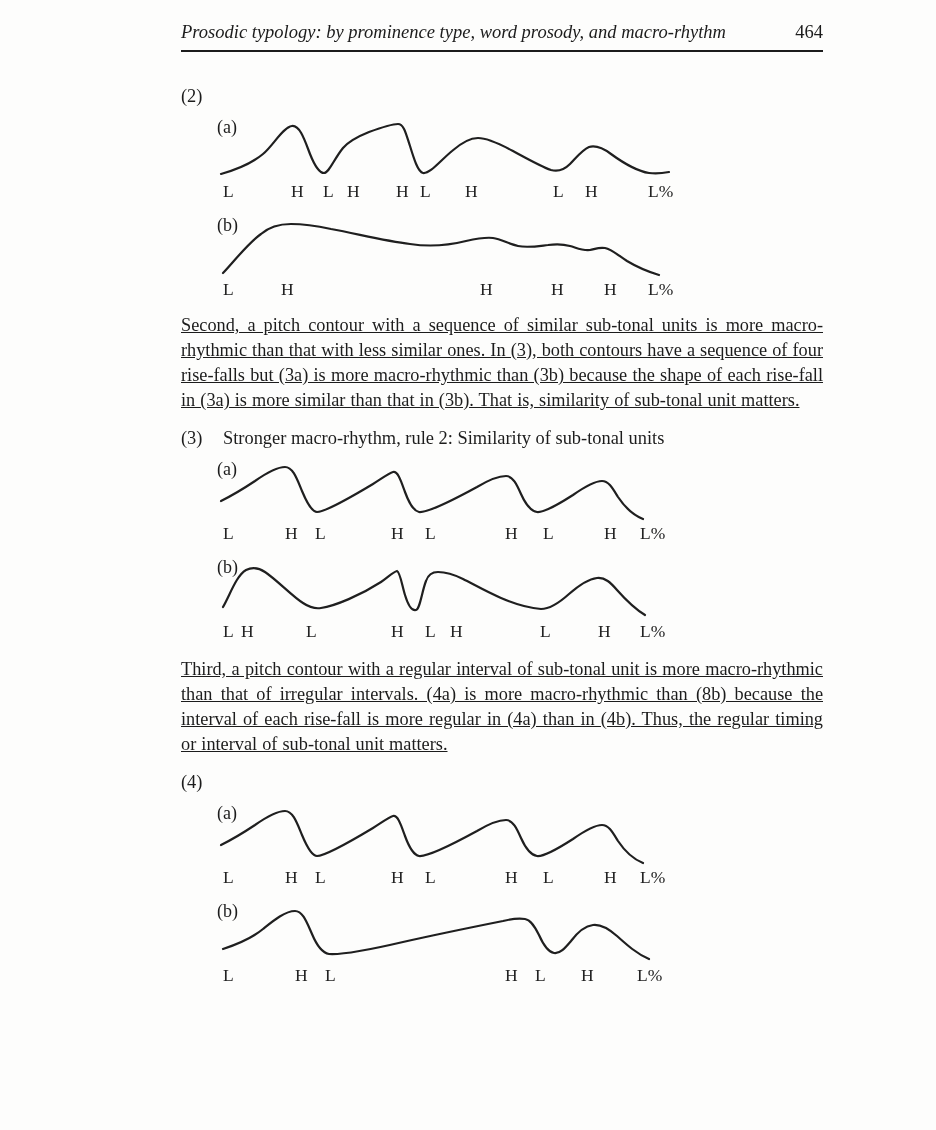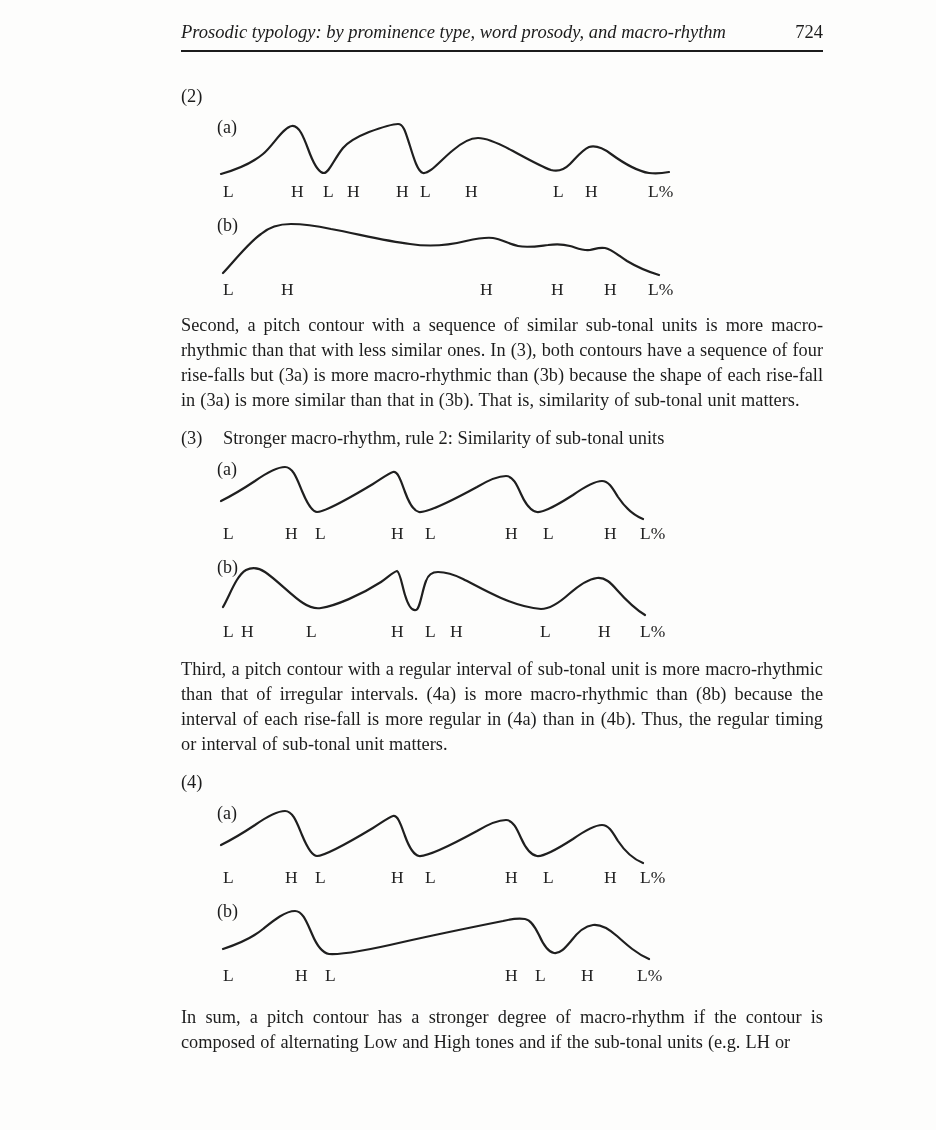--- a/index.html
+++ b/index.html
@@ -19,34 +19,34 @@
   .ex-num { width:42px; flex:none; }
   .figure { margin-left:22px; }
   .panel { position:relative; width:480px; margin-top:10px; }
   .panel-tag { position:absolute; left:14px; top:0; font-size:18px; z-index:2; }
   .contour-svg { display:block; }
   .contour-svg path { fill:none; stroke:#1f1f1f; stroke-width:2.2; stroke-linecap:round; }
   .tone-row { position:relative; height:24px; font-size:17.5px; color:#222; }
   .tone { position:absolute; top:0; }
   .para {
     text-align:justify; font-size:18.3px; line-height:25px;
-    margin:10px 0 0 0; word-spacing:0.5px;
+    margin:10px 0 0 0; word-spacing:0.5px;text-decoration:underline;
   }
   .para.p2 { margin-top:12px; }
   .para.p3 { margin-top:16px; }
   .heading-gap { margin-top:15px; }
 </style>
 </head>
 <body>
 
 <div class="page">
 
   <div class="running-head">
     <span class="running-title">Prosodic typology: by prominence type, word prosody, and macro-rhythm</span>
-    <span class="page-num">724</span>
+    <span class="page-num">464</span>
   </div>
 
   <div class="example">
     <div class="ex-heading first">
       <span class="ex-num">(2)</span>
     </div>
     <div class="figure">
 
       <div class="panel">
         <span class="panel-tag">(a)</span>
@@ -168,15 +168,14 @@
           <span class="tone" style="left:122px">L</span>
           <span class="tone" style="left:302px">H</span>
           <span class="tone" style="left:332px">L</span>
           <span class="tone" style="left:378px">H</span>
           <span class="tone" style="left:434px">L%</span>
         </div>
       </div>
     </div>
   </div>
 
-  <p class="para p3">In sum, a pitch contour has a stronger degree of macro-rhythm if the contour is composed of alternating Low and High tones and if the sub-tonal units (e.g. LH or</p>
 
 </div>
 
 </body></html>

